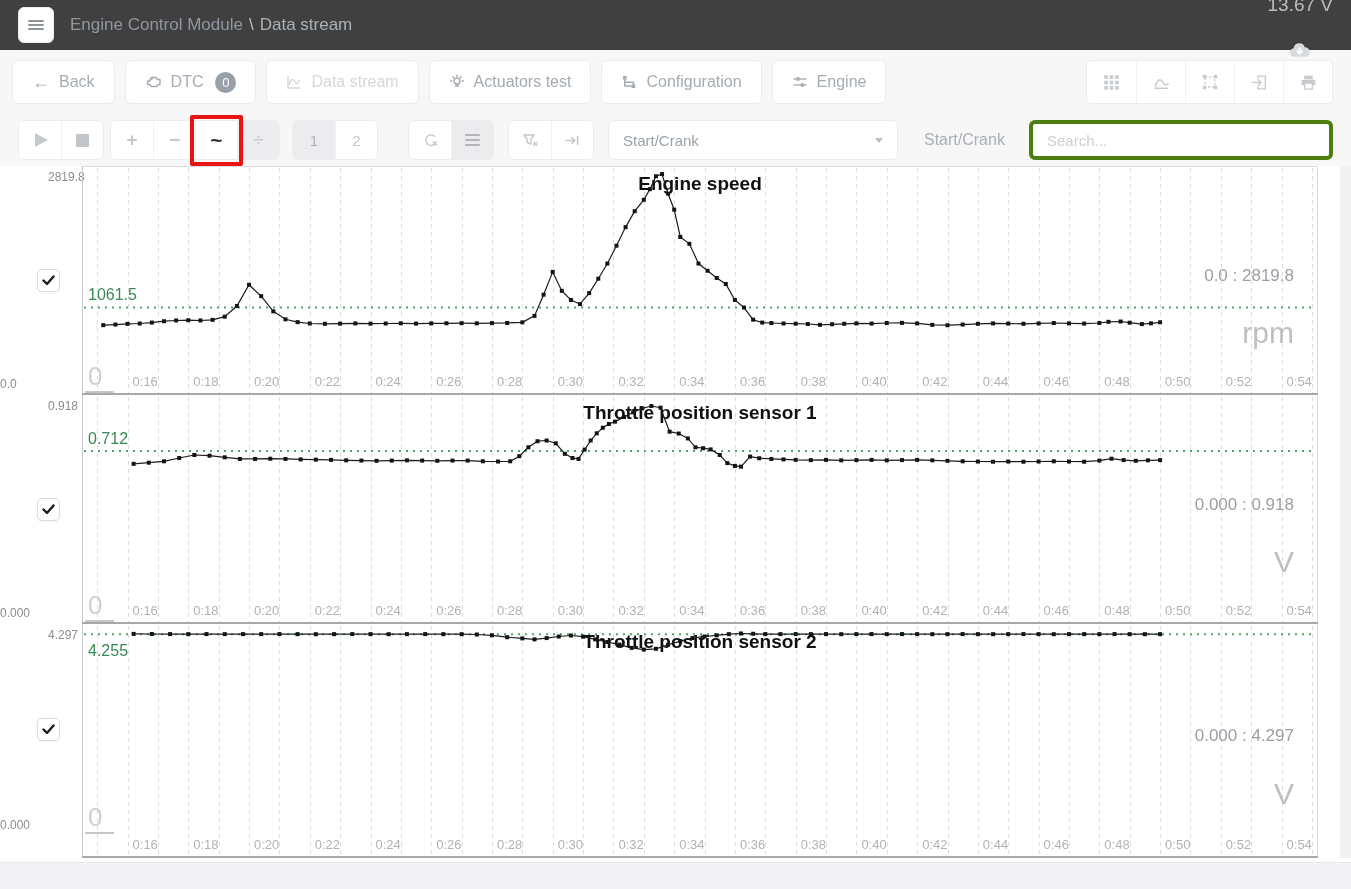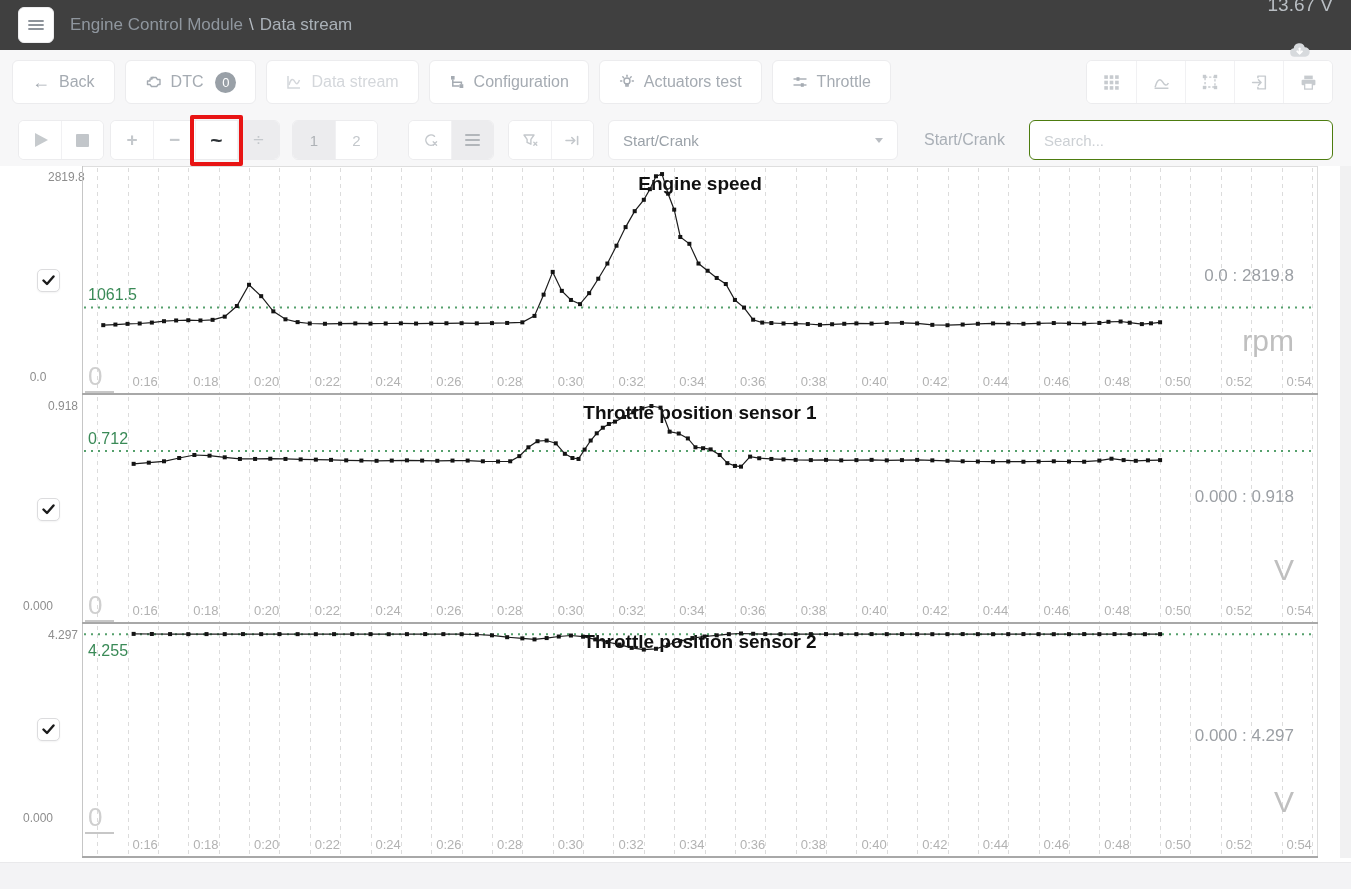--- a/index.html
+++ b/index.html
@@ -44,37 +44,37 @@
                   border:4px solid #e81414;border-radius:2px;pointer-events:none;z-index:40;}
   .play-tri{width:0;height:0;border-left:13px solid #c6cacd;border-top:7.5px solid transparent;border-bottom:7.5px solid transparent;margin-left:3px;}
   .stop-sq{width:13px;height:13px;background:#c2c6ca;border-radius:1px;}
   .bars{display:flex;flex-direction:column;gap:3px;}
   .bars i{display:block;width:15px;height:2px;background:currentColor;border-radius:1px;}
   .dropdown{width:290px;height:40px;border:1px solid #ececee;border-radius:6px;background:#fff;
             display:flex;align-items:center;padding:0 14px;color:#9ba2a9;font-size:15px;margin-left:14px;}
   .caret{margin-left:auto;width:0;height:0;border-left:4.5px solid transparent;border-right:4.5px solid transparent;
          border-top:5.5px solid #b9bdc2;}
   .static-label{margin-left:26px;font-size:16px;color:#a9afb6;}
-  .search{margin-left:auto;width:304px;height:40px;border:1px solid #4d7c0f;border-radius:6px;background:#fff;
+  .search{margin-left:auto;width:304px;height:40px;border:4px solid #4d7c0f;border-radius:6px;background:#fff;
           color:#6d28d9;font-size:15px;padding:0 14px;outline:none;}
   .search::placeholder{color:#ccd0d4;}
 
   
   .charts{position:relative;background:#fff;height:692px;}
   .chart-row{position:relative;}
   .gutter-max{position:absolute;left:0;top:4px;width:76px;text-align:right;font-size:12px;color:#8d8d8d;padding-left:48px;}
-  .gutter-min{position:absolute;left:0;bottom:11px;width:76px;text-align:center;font-size:12px;color:#8d8d8d;}
+  .gutter-min{position:absolute;left:0;bottom:4px;width:76px;text-align:left;font-size:12px;color:#8d8d8d;}
   .chart-checkbox{position:absolute;left:37px;top:calc(50% - 12px);width:23px;height:23px;
                   border:1px solid #dcdcde;border-radius:5px;background:#fff;
                   box-shadow:0 1px 2px rgba(0,0,0,.05);display:flex;align-items:center;justify-content:center;}
   .plot{position:absolute;left:82px;top:0;width:1236px;height:100%;}
   .plot svg{position:absolute;left:0;top:0;}
   .plot text{font-family:"Liberation Sans",sans-serif;}
   .overlay-range{position:absolute;right:24px;font-size:17px;color:#9b9fa4;}
-  .overlay-unit{position:absolute;right:24px;font-size:30px;color:#bfbfbf;margin-top:8px;}
+  .overlay-unit{position:absolute;right:24px;font-size:30px;color:#bfbfbf;}
   .zero-mark{position:absolute;left:3px;bottom:2px;font-size:26px;line-height:1;color:#cfcfcf;
              padding:0 12px 2px 3px;border-bottom:2px solid #c7c7c7;}
   .scroll-strip{position:absolute;right:0;top:0;bottom:0;width:11px;background:#f1f1f2;}
 
   
   .footer{height:27px;background:#f3f3f5;border-top:1px solid #e9e9eb;margin-top:4px;}
 </style>
 </head>
 <body>
 
@@ -132,53 +132,53 @@
       <span class="ticon">
         <svg width="16" height="16" viewBox="0 0 16 16" fill="none" stroke="currentColor" stroke-width="1.5">
           <path d="M2 2 V14 H14"></path>
           <path d="M3 11 C5 4 7.2 4.5 9 8 C10.5 10.8 12 10 13.5 6"></path>
         </svg>
       </span>
       <span>Data stream</span>
     </div>
     <div class="tab">
       <span class="ticon">
-        <svg width="16" height="16" viewBox="0 0 16 16" fill="none" stroke="currentColor" stroke-width="1.5">
-          <rect x="2" y="2" width="3.6" height="3.6" fill="currentColor" stroke="none"></rect>
-          <rect x="10.5" y="10.2" width="3.8" height="3.8" fill="currentColor" stroke="none"></rect>
-          <path d="M3.8 5.6 V12 H10.5"></path>
-            <path d="M3.8 8.2 H12.4 V10.2"></path>
-        </svg>
-      </span>
-      <span>Configuration</span>
-    </div>
-    <div class="tab">
-      <span class="ticon">
         <svg width="16" height="16" viewBox="0 0 16 16" fill="none" stroke="currentColor" stroke-width="1.4" stroke-linecap="round">
           <circle cx="8" cy="7" r="3"></circle>
           <path d="M6.9 10 h2.2 v2 h-2.2 z"></path>
           <line x1="8" y1="1.2" x2="8" y2="2.4"></line>
             <line x1="2.8" y1="7" x2="1.6" y2="7"></line>
           <line x1="14.4" y1="7" x2="13.2" y2="7"></line>
             <line x1="3.8" y1="2.8" x2="4.7" y2="3.7"></line>
           <line x1="12.2" y1="2.8" x2="11.3" y2="3.7"></line>
         </svg>
       </span>
       <span>Actuators test</span>
     </div>
     <div class="tab">
       <span class="ticon">
+        <svg width="16" height="16" viewBox="0 0 16 16" fill="none" stroke="currentColor" stroke-width="1.5">
+          <rect x="2" y="2" width="3.6" height="3.6" fill="currentColor" stroke="none"></rect>
+          <rect x="10.5" y="10.2" width="3.8" height="3.8" fill="currentColor" stroke="none"></rect>
+          <path d="M3.8 5.6 V12 H10.5"></path>
+            <path d="M3.8 8.2 H12.4 V10.2"></path>
+        </svg>
+      </span>
+      <span>Configuration</span>
+    </div>
+    <div class="tab">
+      <span class="ticon">
         <svg width="16" height="16" viewBox="0 0 16 16" fill="none" stroke="currentColor" stroke-width="1.4">
           <line x1="1.5" y1="5" x2="14.5" y2="5"></line>
             <rect x="4.5" y="3.2" width="3" height="3.6" fill="currentColor" stroke="none"></rect>
           <line x1="1.5" y1="11" x2="14.5" y2="11"></line>
             <rect x="8.8" y="9.2" width="3" height="3.6" fill="currentColor" stroke="none"></rect>
         </svg>
       </span>
-      <span>Throttle</span>
+      <span>Engine</span>
     </div>
 
     <div class="tab-actions">
       <div class="action-btn">
         <svg width="17" height="17" viewBox="0 0 16 16">
           <g fill="currentColor">
             <rect x="1.2" y="1.2" width="3.4" height="3.4"></rect>
               <rect x="6.3" y="1.2" width="3.4" height="3.4"></rect>
               <rect x="11.4" y="1.2" width="3.4" height="3.4"></rect>
             <rect x="1.2" y="6.3" width="3.4" height="3.4"></rect>
@@ -621,21 +621,21 @@
           <rect x="969.7936117936117" y="64.2788671023965" width="4" height="4" fill="#141414"></rect>
           <rect x="984.977886977887" y="64.51198257080608" width="4" height="4" fill="#141414"></rect>
           <rect x="1000.1621621621621" y="64.74509803921569" width="4" height="4" fill="#141414"></rect>
           <rect x="1015.3464373464374" y="63.579520697167766" width="4" height="4" fill="#141414"></rect>
           <rect x="1027.4938574938574" y="61.714596949891074" width="4" height="4" fill="#141414"></rect>
           <rect x="1039.6412776412776" y="63.11328976034858" width="4" height="4" fill="#141414"></rect>
           <rect x="1051.7886977886978" y="63.812636165577345" width="4" height="4" fill="#141414"></rect>
           <rect x="1063.9361179361179" y="63.34640522875816" width="4" height="4" fill="#141414"></rect>
           <rect x="1076.083538083538" y="63.11328976034858" width="4" height="4" fill="#141414"></rect>
         </svg>
-        <div class="overlay-range" style="top: 92px; margin-left: 28px;">0.000 : 0.918</div>
+        <div class="overlay-range" style="top: 100px; margin-left: 28px;">0.000 : 0.918</div>
         <div class="overlay-unit" style="top: 150px;">V</div>
         <div class="zero-mark">0</div>
       </div>
     </div>
     <div class="chart-row" style="height: 212px;">
       <div class="gutter-max">4.297</div>
       <div class="gutter-min">0.000</div>
       <div class="chart-checkbox">
         <svg width="13" height="11" viewBox="0 0 13 11">
           <polyline points="1.5,5.5 5,9 11.5,1.5" fill="none" stroke="#1b1b1b" stroke-width="2.4" stroke-linecap="round" stroke-linejoin="round"></polyline>

